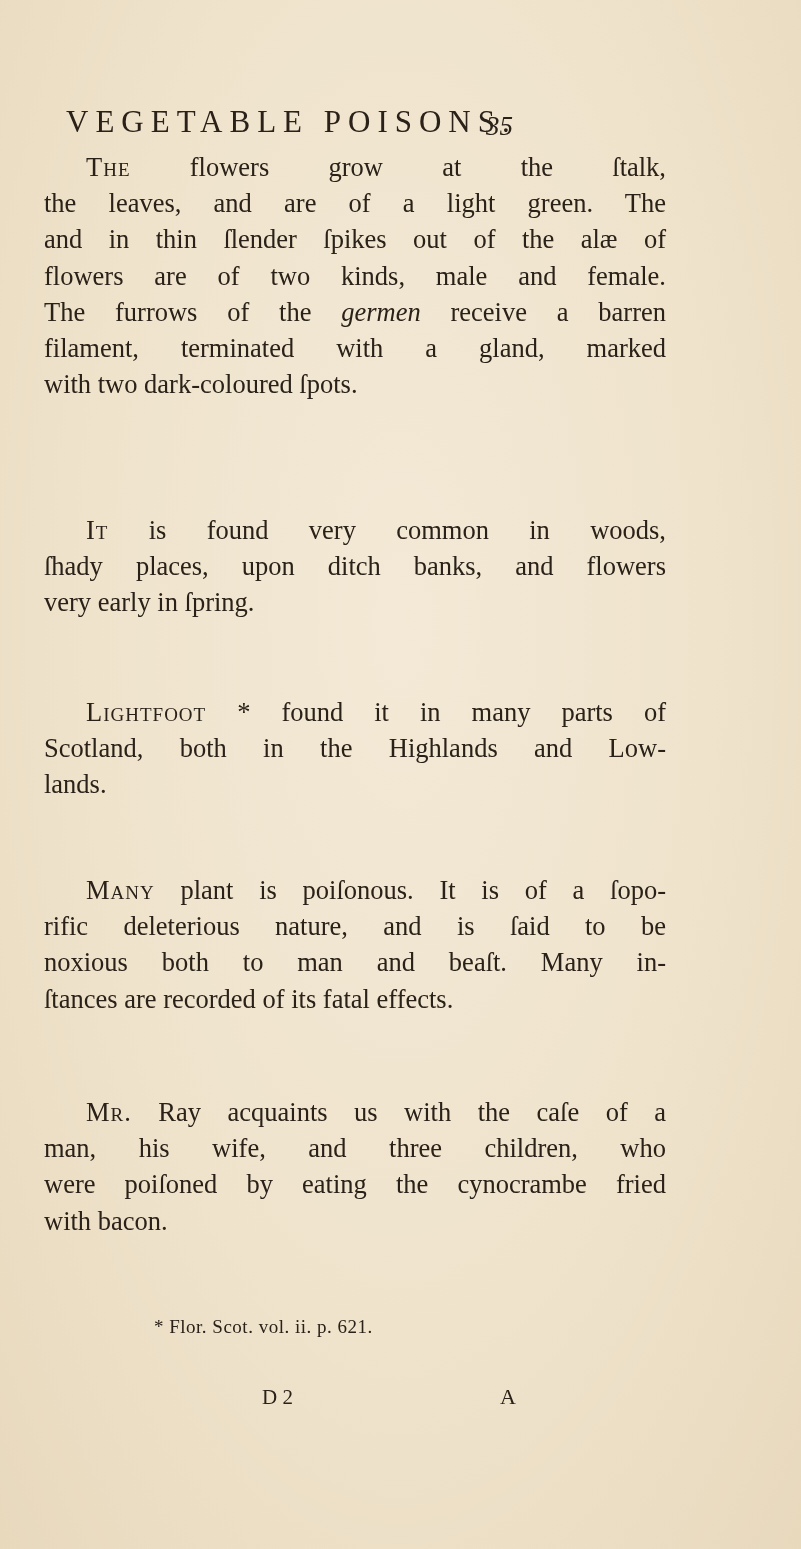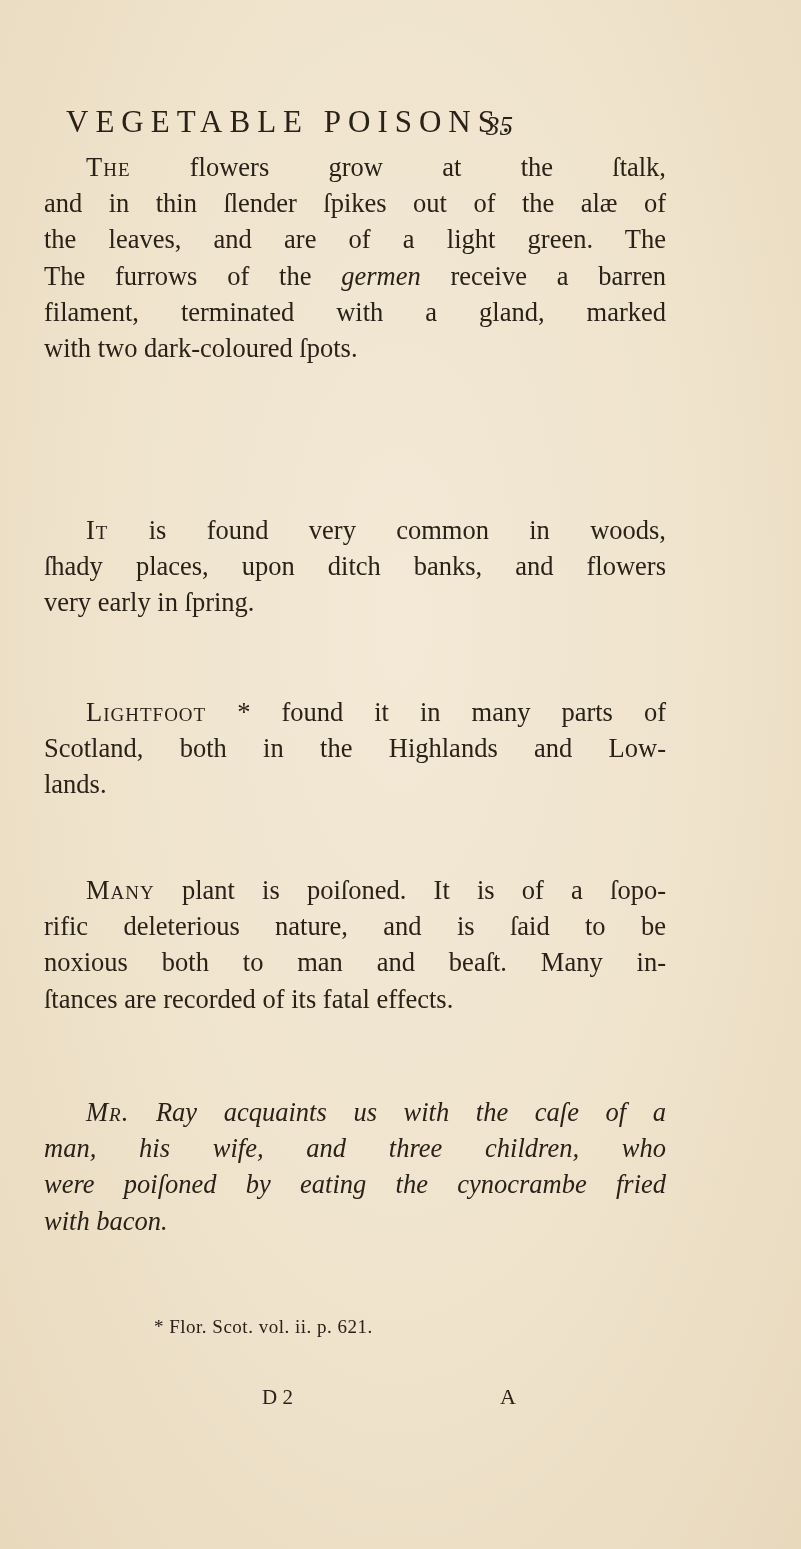--- a/index.html
+++ b/index.html
@@ -43,47 +43,48 @@
 </head>
 <body>
 
 <div class="page">
 
   <div class="running-head">VEGETABLE POISONS.</div>
   <div class="folio">35</div>
 
   <div class="body-text" style="top:141px;">
     <span class="line" style="padding-left:42px;"><span class="sc">The</span><span> flowers grow at the ſtalk,</span></span>
+    <span class="line">the leaves, and are of a light green. The</span>
     <span class="line">and in thin ſlender ſpikes out of the alæ of</span>
-    <span class="line">the leaves, and are of a light green. The</span>
+    <span class="line">flowers are of two kinds, male and female.</span>
     <span class="line"><span>The furrows of the </span><span class="it">germen</span><span> receive a barren</span></span>
     <span class="line">filament, terminated with a gland, marked</span>
     <span class="line last">with two dark-coloured ſpots.</span>
   </div>
 
   <div class="body-text" style="top:504px;">
     <span class="line" style="padding-left:42px;"><span class="sc">It</span><span> is found very common in woods,</span></span>
     <span class="line">ſhady places, upon ditch banks, and flowers</span>
     <span class="line last">very early in ſpring.</span>
   </div>
 
   <div class="body-text" style="top:686px;">
     <span class="line" style="padding-left:42px;"><span class="sc">Lightfoot</span><span> * found it in many parts of</span></span>
     <span class="line">Scotland, both in the Highlands and Low-</span>
     <span class="line last">lands.</span>
   </div>
 
   <div class="body-text" style="top:864px;">
-    <span class="line" style="padding-left:42px;"><span class="sc">Many</span><span> plant is poiſoned. It is of a ſopo-</span></span>
+    <span class="line" style="padding-left:42px;"><span class="sc">Many</span><span> plant is poiſonous. It is of a ſopo-</span></span>
     <span class="line">rific deleterious nature, and is ſaid to be</span>
     <span class="line">noxious both to man and beaſt. Many in-</span>
     <span class="line last">ſtances are recorded of its fatal effects.</span>
   </div>
 
-  <div class="body-text" style="top:1086px;font-style:italic;">
+  <div class="body-text" style="top:1086px;">
     <span class="line" style="padding-left:42px;"><span class="sc">Mr.</span><span> Ray acquaints us with the caſe of a</span></span>
     <span class="line">man, his wife, and three children, who</span>
     <span class="line">were poiſoned by eating the cynocrambe fried</span>
     <span class="line last">with bacon.</span>
   </div>
 
   <div class="footnote">* Flor. Scot. vol. ii. p. 621.</div>
   <div class="signature">D 2</div>
   <div class="catchword">A</div>
 </div>

